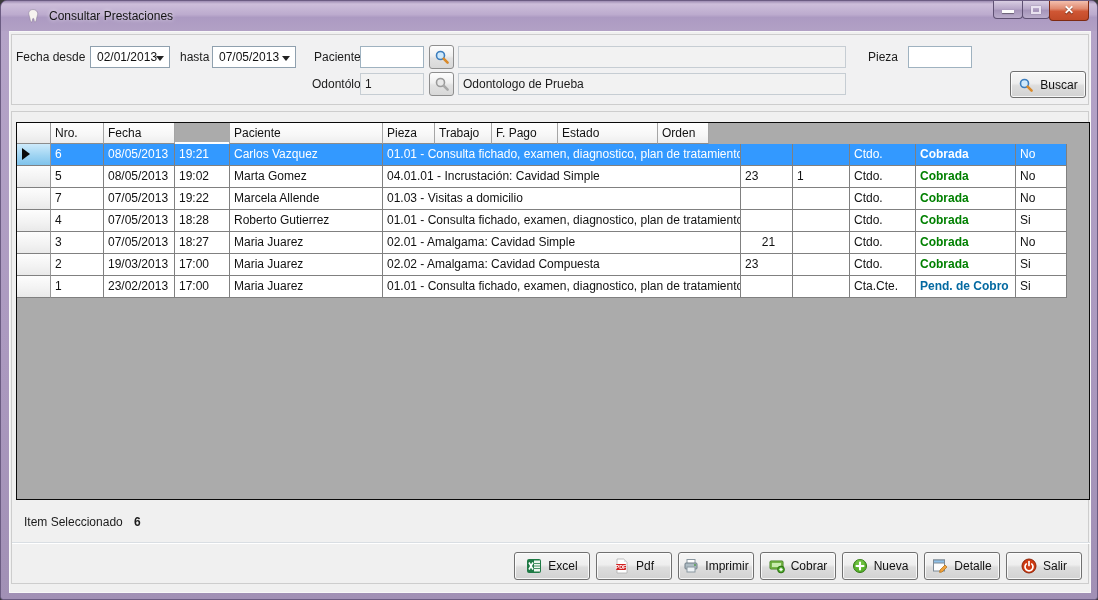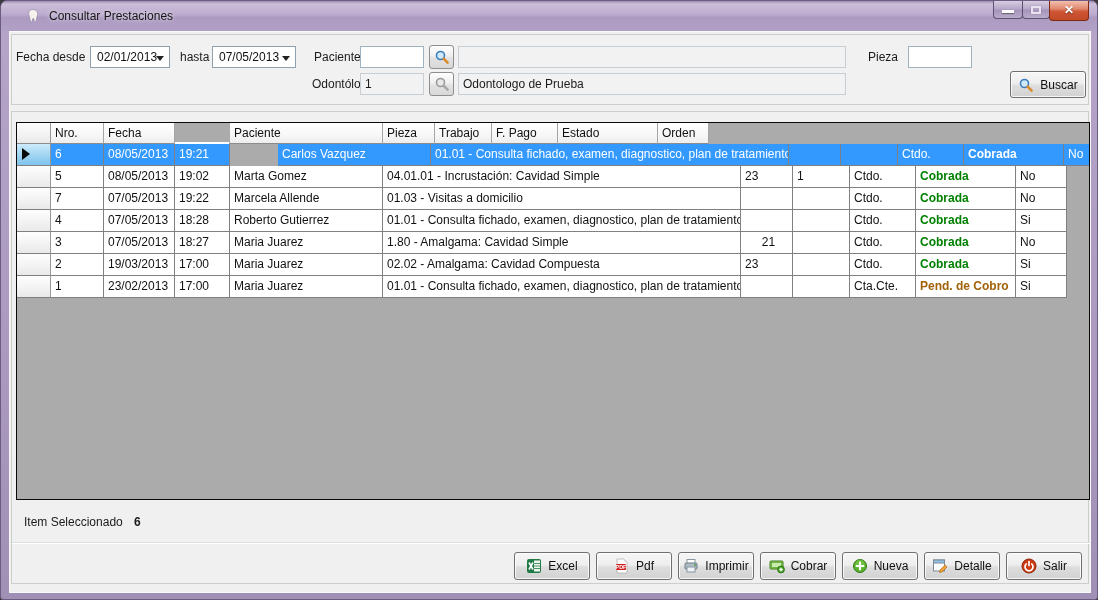--- a/index.html
+++ b/index.html
@@ -134,21 +134,21 @@
             <div class="gc" style="width: 51px;">Orden</div>
           </div>
         <div id="grid-body">
             <div class="grow selected">
               <div class="gc rowhdr" style="width: 34px;">
                 <span class="sel-arrow"></span>
               </div>
               <div class="gc" style="width: 53px;">6</div>
               <div class="gc" style="width: 71px;">08/05/2013</div>
               <div class="gc" style="width: 55px;">19:21</div>
-              <div class="gc" style="width: 153px; margin-left: 48px;">Carlos Vazquez</div>
+              <div class="gc" style="width: 153px;">Carlos Vazquez</div>
               <div class="gc" style="width: 358px;">01.01 - Consulta fichado, examen, diagnostico, plan de tratamiento</div>
               <div class="gc" style="width: 52px;"></div>
               <div class="gc" style="width: 57px;"></div>
               <div class="gc" style="width: 66px;">Ctdo.</div>
               <div class="gc estado-cell" style="width: 100px; color: rgb(255, 255, 255);">Cobrada</div>
               <div class="gc" style="width: 51px;">No</div>
             </div>
             <div class="grow">
               <div class="gc rowhdr" style="width: 34px;"></div>
               <div class="gc" style="width: 53px;">5</div>
@@ -187,21 +187,21 @@
               <div class="gc" style="width: 66px;">Ctdo.</div>
               <div class="gc estado-cell" style="width: 100px; color: rgb(0, 128, 0);">Cobrada</div>
               <div class="gc" style="width: 51px;">Si</div>
             </div>
             <div class="grow">
               <div class="gc rowhdr" style="width: 34px;"></div>
               <div class="gc" style="width: 53px;">3</div>
               <div class="gc" style="width: 71px;">07/05/2013</div>
               <div class="gc" style="width: 55px;">18:27</div>
               <div class="gc" style="width: 153px;">Maria Juarez</div>
-              <div class="gc" style="width: 358px;">1.80 - Amalgama: Cavidad Simple</div>
+              <div class="gc" style="width: 358px;">02.01 - Amalgama: Cavidad Simple</div>
               <div class="gc" style="width: 52px; text-align: center;">21</div>
               <div class="gc" style="width: 57px;"></div>
               <div class="gc" style="width: 66px;">Ctdo.</div>
               <div class="gc estado-cell" style="width: 100px; color: rgb(0, 128, 0);">Cobrada</div>
               <div class="gc" style="width: 51px;">No</div>
             </div>
             <div class="grow">
               <div class="gc rowhdr" style="width: 34px;"></div>
               <div class="gc" style="width: 53px;">2</div>
               <div class="gc" style="width: 71px;">19/03/2013</div>
@@ -217,21 +217,21 @@
             <div class="grow">
               <div class="gc rowhdr" style="width: 34px;"></div>
               <div class="gc" style="width: 53px;">1</div>
               <div class="gc" style="width: 71px;">23/02/2013</div>
               <div class="gc" style="width: 55px;">17:00</div>
               <div class="gc" style="width: 153px;">Maria Juarez</div>
               <div class="gc" style="width: 358px;">01.01 - Consulta fichado, examen, diagnostico, plan de tratamiento</div>
               <div class="gc" style="width: 52px;"></div>
               <div class="gc" style="width: 57px;"></div>
               <div class="gc" style="width: 66px;">Cta.Cte.</div>
-              <div class="gc estado-cell" style="width: 100px; color: #a16207;">Pend. de Cobro</div>
+              <div class="gc estado-cell" style="width: 100px; color: #0369a1;">Pend. de Cobro</div>
               <div class="gc" style="width: 51px;">Si</div>
             </div>
           </div>
       </div>
 
       <span class="lbl statusbar-label">Item Seleccionado</span>
       <span class="lbl statusbar-value">6</span>
 
       <div class="sepline"></div>
 

